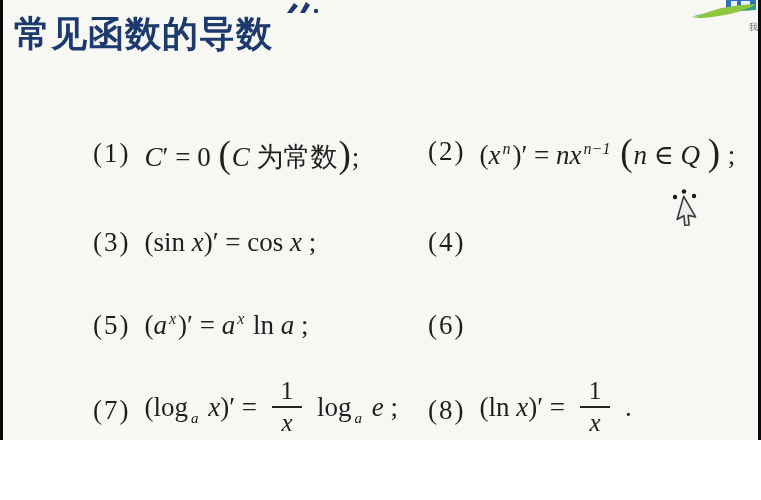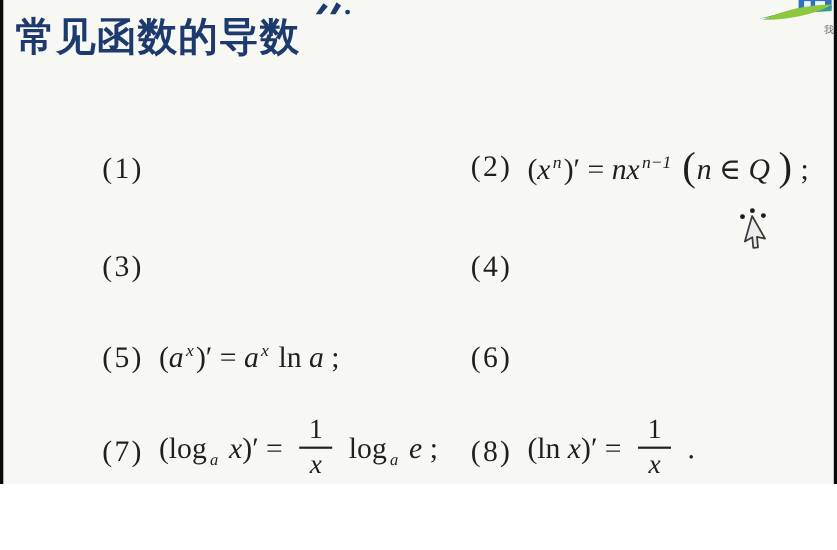--- a/index.html
+++ b/index.html
@@ -65,23 +65,23 @@
       <rect x="36" y="-7" width="30" height="17" rx="3" fill="#2f6fc0"></rect>
       <rect x="41" y="1" width="6" height="6" fill="#eaf2fb"></rect>
       <rect x="51" y="1" width="9" height="6" fill="#eaf2fb"></rect>
       <path d="M0,17 Q30,9 66,6 L66,10 Q30,12 0,17 Z" fill="#2e9e8f"></path>
       <path d="M3,18 Q34,4 67,4 Q48,15 12,18 Z" fill="#8dc63f"></path>
     </svg>
   </div>
   <div class="logo-word">我们</div>
 
   <div class="formulas">
-    <div class="formula" style="left:93px;top:133px"><span class="num">(1)</span></div>
+    <div class="formula" style="left:93px;top:133px"><span class="num">(1)</span><span class="fbody"><span class="tk-i">C</span><span class="tk-t">′ = 0 </span><span class="tk-big">(</span><span class="tk-i">C</span><span class="tk-t"> 为常数</span><span class="tk-big">)</span><span class="tk-t">;</span></span></div>
     <div class="formula" style="left:428px;top:131px"><span class="num">(2)</span><span class="fbody"><span class="tk-t">(</span><span class="tk-i">x</span><span class="tk-sup">n</span><span class="tk-t">)′ = </span><span class="tk-i">nx</span><span class="tk-sup">n−1</span><span class="tk-t"> </span><span class="tk-big">(</span><span class="tk-i">n</span><span class="tk-t"> ∈ </span><span class="tk-i">Q</span><span class="tk-t"> </span><span class="tk-big">)</span><span class="tk-t"> ;</span></span></div>
-    <div class="formula" style="left:93px;top:222px"><span class="num">(3)</span></div>
+    <div class="formula" style="left:93px;top:222px"><span class="num">(3)</span><span class="fbody"><span class="tk-t">(sin </span><span class="tk-i">x</span><span class="tk-t">)′ = cos </span><span class="tk-i">x</span><span class="tk-t"> ;</span></span></div>
     <div class="formula" style="left:428px;top:222px"><span class="num">(4)</span></div>
     <div class="formula" style="left:93px;top:305px"><span class="num">(5)</span><span class="fbody"><span class="tk-t">(</span><span class="tk-i">a</span><span class="tk-sup">x</span><span class="tk-t">)′ = </span><span class="tk-i">a</span><span class="tk-sup">x</span><span class="tk-t"> ln </span><span class="tk-i">a</span><span class="tk-t"> ;</span></span></div>
     <div class="formula" style="left:428px;top:305px"><span class="num">(6)</span></div>
     <div class="formula tall" style="left:93px;top:370px"><span class="num">(7)</span><span class="fbody"><span class="tk-t">(log</span><span class="tk-sub">a</span><span class="tk-t"> </span><span class="tk-i">x</span><span class="tk-t">)′ = </span><span class="frac"><span class="fn">1</span><span class="fd">x</span></span><span class="tk-t"> log</span><span class="tk-sub">a</span><span class="tk-t"> </span><span class="tk-i">e</span><span class="tk-t"> ;</span></span></div>
     <div class="formula tall" style="left:428px;top:370px"><span class="num">(8)</span><span class="fbody"><span class="tk-t">(ln </span><span class="tk-i">x</span><span class="tk-t">)′ = </span><span class="frac"><span class="fn">1</span><span class="fd">x</span></span><span class="tk-t"> .</span></span></div>
   </div>
 
   <div class="cursor">
     <svg width="32" height="44" viewBox="0 0 32 44">
       <circle cx="7" cy="9" r="2.2" fill="#1a1a1a"></circle>

